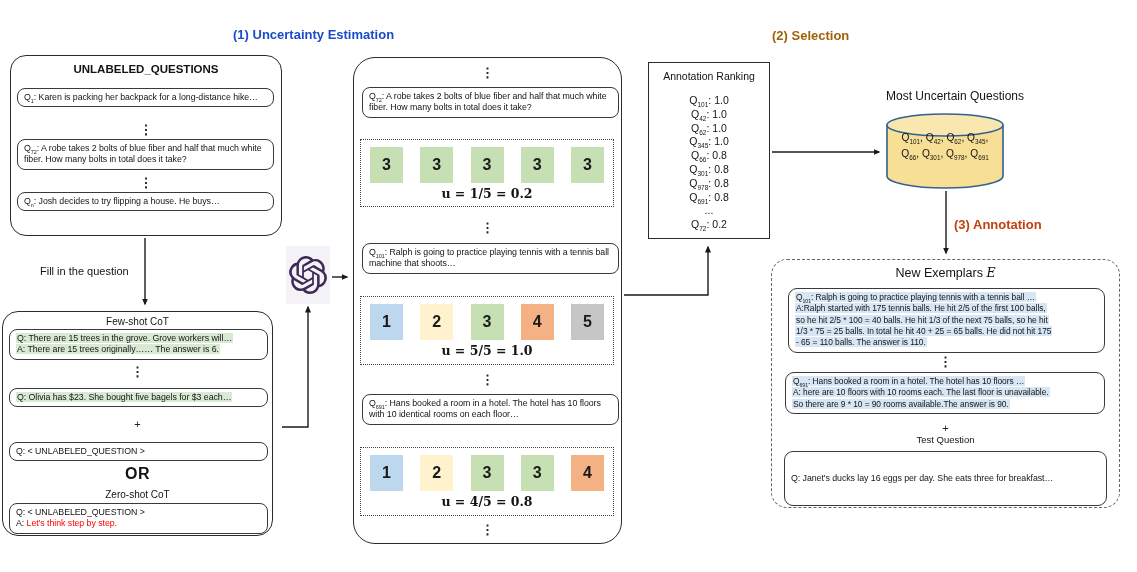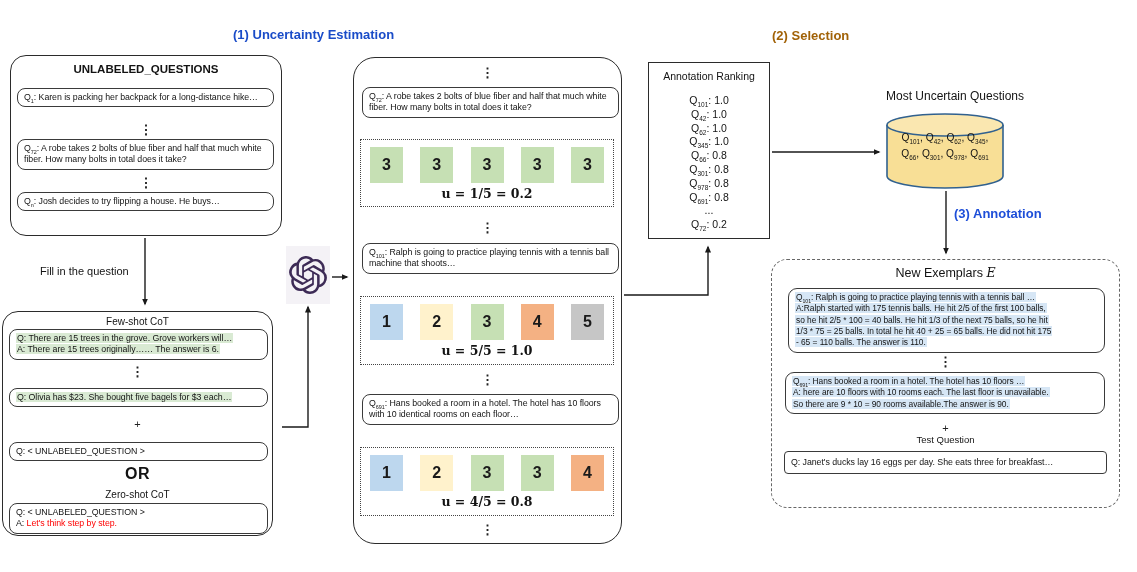--- a/index.html
+++ b/index.html
@@ -48,21 +48,21 @@
       <polyline points="488,277 488,291" marker-end="url(#arr)"></polyline>
       <polyline points="488,428 488,441" marker-end="url(#arr)"></polyline>
       <polyline points="624,295 708,295 708,247" marker-end="url(#arr)"></polyline>
       <polyline points="772,152 879,152" marker-end="url(#arr)"></polyline>
       <polyline points="946,191 946,253" marker-end="url(#arr)"></polyline>
     </g>
   </svg>
 
   <div class="heading" style="left: 233px; top: 27px; color: rgb(26, 76, 200);">(1) Uncertainty Estimation</div>
   <div class="heading" style="left: 772px; top: 28px; color: #a16207;">(2) Selection</div>
-  <div class="heading" style="left: 954px; top: 206px; color: #1d4ed8; text-align: center;">(3) Annotation</div>
+  <div class="heading" style="left: 954px; top: 217px; color: #c2410c; text-align: center;">(3) Annotation</div>
   <div class="heading" style="left: 936px; top: 485px; color: rgb(26, 76, 200);">(4) Inference</div>
 
   <div class="panel" style="left:10px;top:55px;width:270px;height:179px;">
     <div class="ptitle" style="top:7px;font-size:11.5px;font-weight:bold;">UNLABELED_QUESTIONS</div>
     <div class="qbox" style="left:6px;top:32px;width:243px;">
       <span>Q</span><sub>1</sub><span>: Karen is packing her backpack for a long-distance hike…</span>
     </div>
     <div class="vdots" style="top:67px;">⋮</div>
     <div class="qbox" style="left:6px;top:83px;width:243px;">
       <span>Q</span><sub>72</sub><span>: A robe takes 2 bolts of blue fiber and half that much white fiber. How many bolts in total does it take?</span>
@@ -190,18 +190,18 @@
       <div class="exline"><span class="hl" style="background-color: rgb(214, 230, 245);">- 65 = 110 balls. The answer is 110.</span></div>
     </div>
     <div class="vdots" style="top:95px;">⋮</div>
     <div class="qbox" style="left:13px;top:112px;width:306px;border-radius:9px;">
       <div class="exline"><span class="hl" style="background-color: rgb(214, 230, 245);"><span>Q</span><sub>691</sub><span>: Hans booked a room in a hotel. The hotel has 10 floors …</span></span></div>
       <div class="exline"><span class="hl" style="background-color: rgb(214, 230, 245);">A: here are 10 floors with 10 rooms each. The last floor is unavailable.</span></div>
       <div class="exline"><span class="hl" style="background-color: rgb(214, 230, 245);">So there are 9 * 10 = 90 rooms available.The answer is 90.</span></div>
     </div>
     <div class="plus" style="top:163px;">+</div>
     <div class="ptitle" style="top:174px;font-size:9.5px;">Test Question</div>
-    <div class="qbox" style="left:12px;top:191px;width:309px;border-radius:4px;padding:5px 6px;font-size:8.8px;">
+    <div class="qbox" style="left:12px;top:191px;width:309px;border-radius:9px;padding:21px 6px;font-size:8.8px;">
       <div class="tline">Q: Janet's ducks lay 16 eggs per day. She eats three for breakfast…</div>
     </div>
   </div>
 
 </div>
 
 </body></html>

